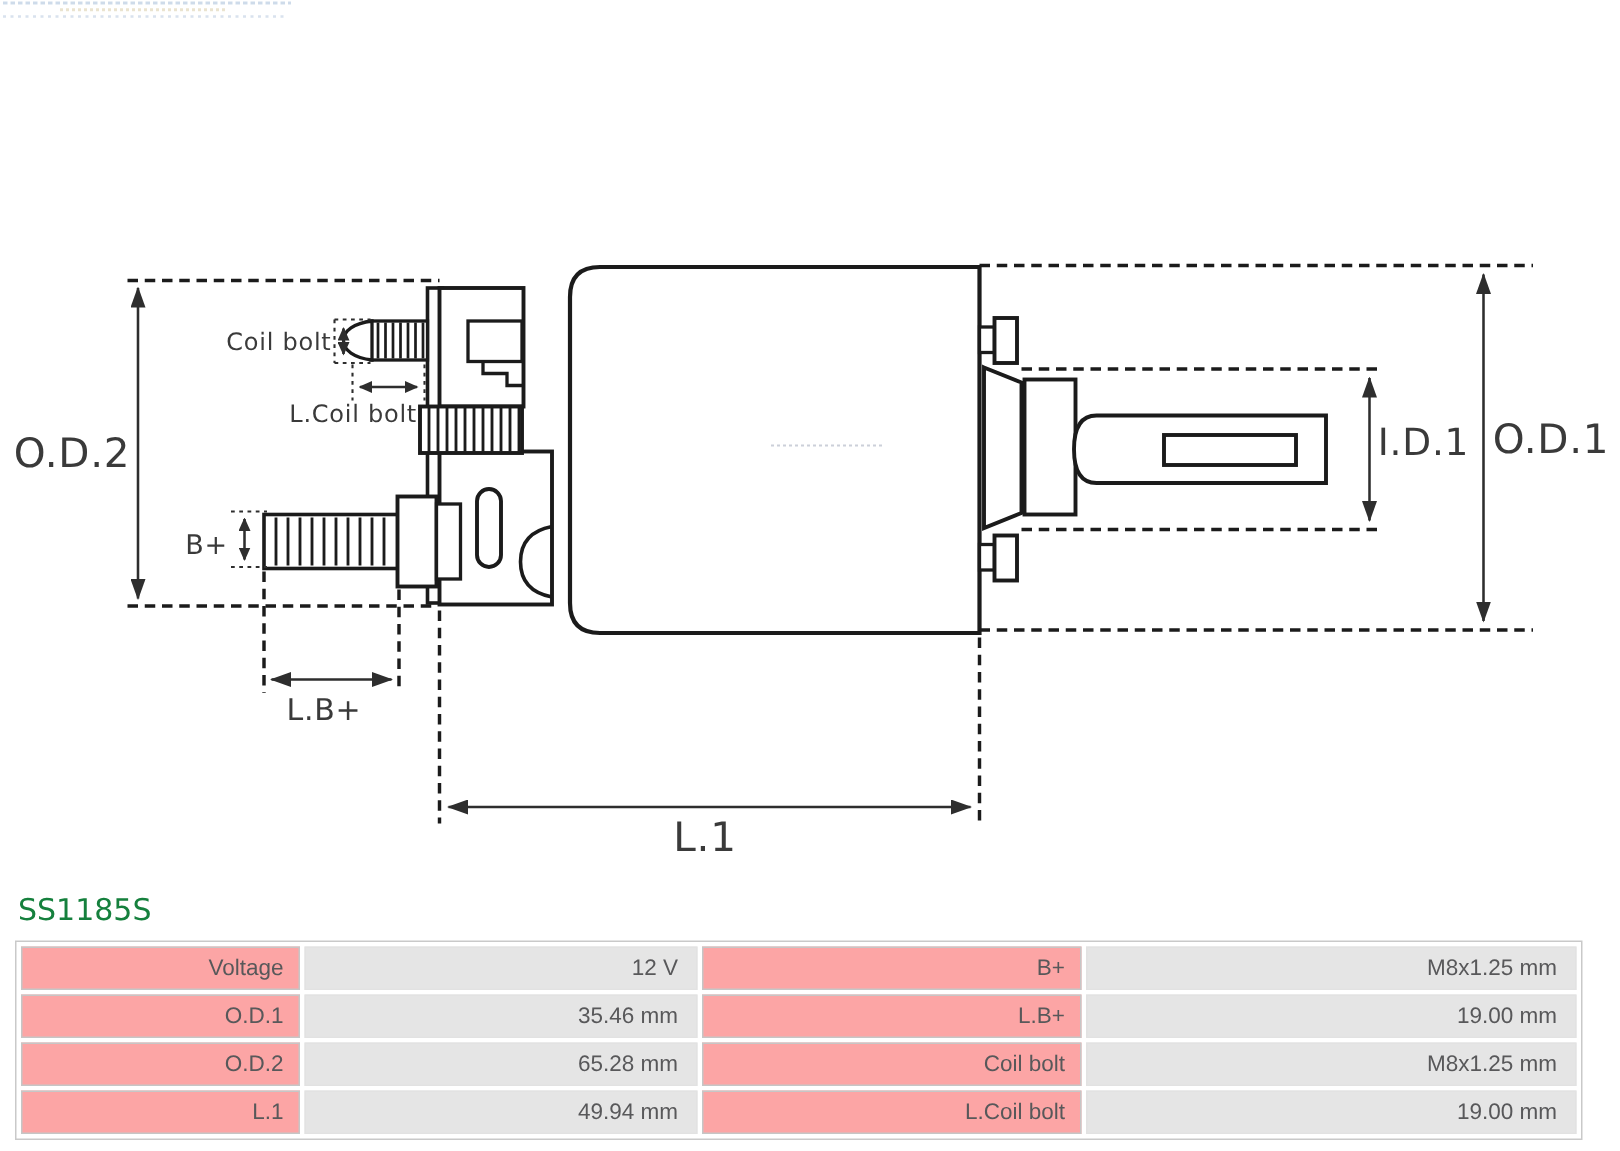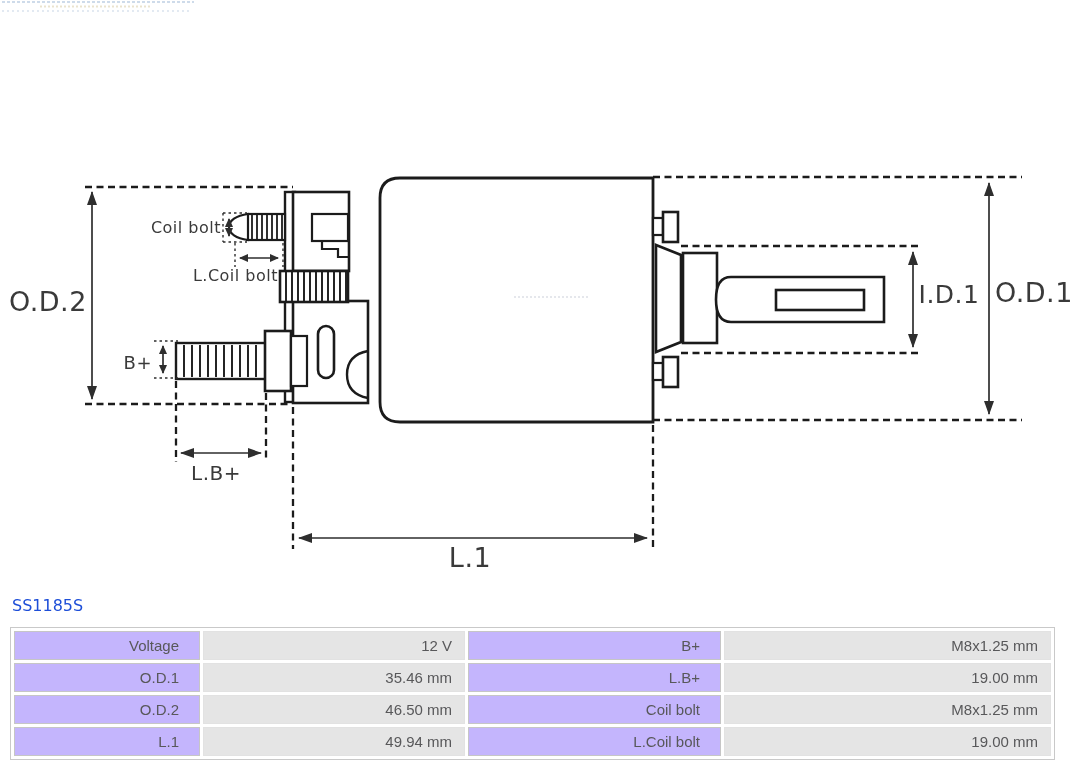--- a/index.html
+++ b/index.html
@@ -1,27 +1,27 @@
 <!DOCTYPE html>
 <html><head>
 <meta charset="utf-8">
 <style>
   html,body{margin:0;padding:0;background:#fff;}
   .page{position:relative;width:1080px;height:767px;background:#fff;overflow:hidden;
         font-family:"Liberation Sans",sans-serif;}
   .corner-mark{position:absolute;top:0;left:0;opacity:.8;}
   .diagram{display:block;}
   .dim-label{font-family:"DejaVu Sans",sans-serif;fill:#3a3a3a;letter-spacing:.5px;}
-  .product-code{margin:2px 17px 0 12px;font-size:16px;line-height:24px;font-weight:400;
-                color:#1d4ed8;font-family:"DejaVu Sans",sans-serif;}
+  .product-code{margin:2px 17px 0 12px;font-size:20px;line-height:24px;font-weight:400;
+                color:#15803d;font-family:"DejaVu Sans",sans-serif;}
   .spec-table{margin:9px 0 0 10px;border-collapse:separate;border-spacing:3px;
               border:1px solid #c9c9c9;table-layout:fixed;width:1045px;background:#fff;}
   .spec-table td{font-size:15px;color:#58585a;text-align:right;padding:5px 12px 5px 8px;
                  border:1px solid #e2e2e2;background:#e5e5e5;overflow:hidden;white-space:nowrap;}
-  .spec-table td.label-cell{background:#c4b5fd;border-color:#c6c6c6;padding-right:20px;}
+  .spec-table td.label-cell{background:#fca5a5;border-color:#c6c6c6;padding-right:10px;}
 </style>
 </head>
 <body>
 
 <div class="page">
 
   <svg class="corner-mark" width="196" height="13">
     <path d="M2,2 H194" stroke="#c3d3e6" stroke-width="2" stroke-dasharray="3,2" fill="none"></path>
     <path d="M40,6.5 H150" stroke="#e6ddc4" stroke-width="2" stroke-dasharray="2,2" fill="none"></path>
     <path d="M2,11 H190" stroke="#d0dcea" stroke-width="1.6" stroke-dasharray="2,3" fill="none"></path>
@@ -149,21 +149,21 @@
         <td>M8x1.25 mm</td>
       </tr>
       <tr>
         <td class="label-cell">O.D.1</td>
         <td>35.46 mm</td>
         <td class="label-cell">L.B+</td>
         <td>19.00 mm</td>
       </tr>
       <tr>
         <td class="label-cell">O.D.2</td>
-        <td>46.50 mm</td>
+        <td>65.28 mm</td>
         <td class="label-cell">Coil bolt</td>
         <td>M8x1.25 mm</td>
       </tr>
       <tr>
         <td class="label-cell">L.1</td>
         <td>49.94 mm</td>
         <td class="label-cell">L.Coil bolt</td>
         <td>19.00 mm</td>
       </tr>
     </tbody>

